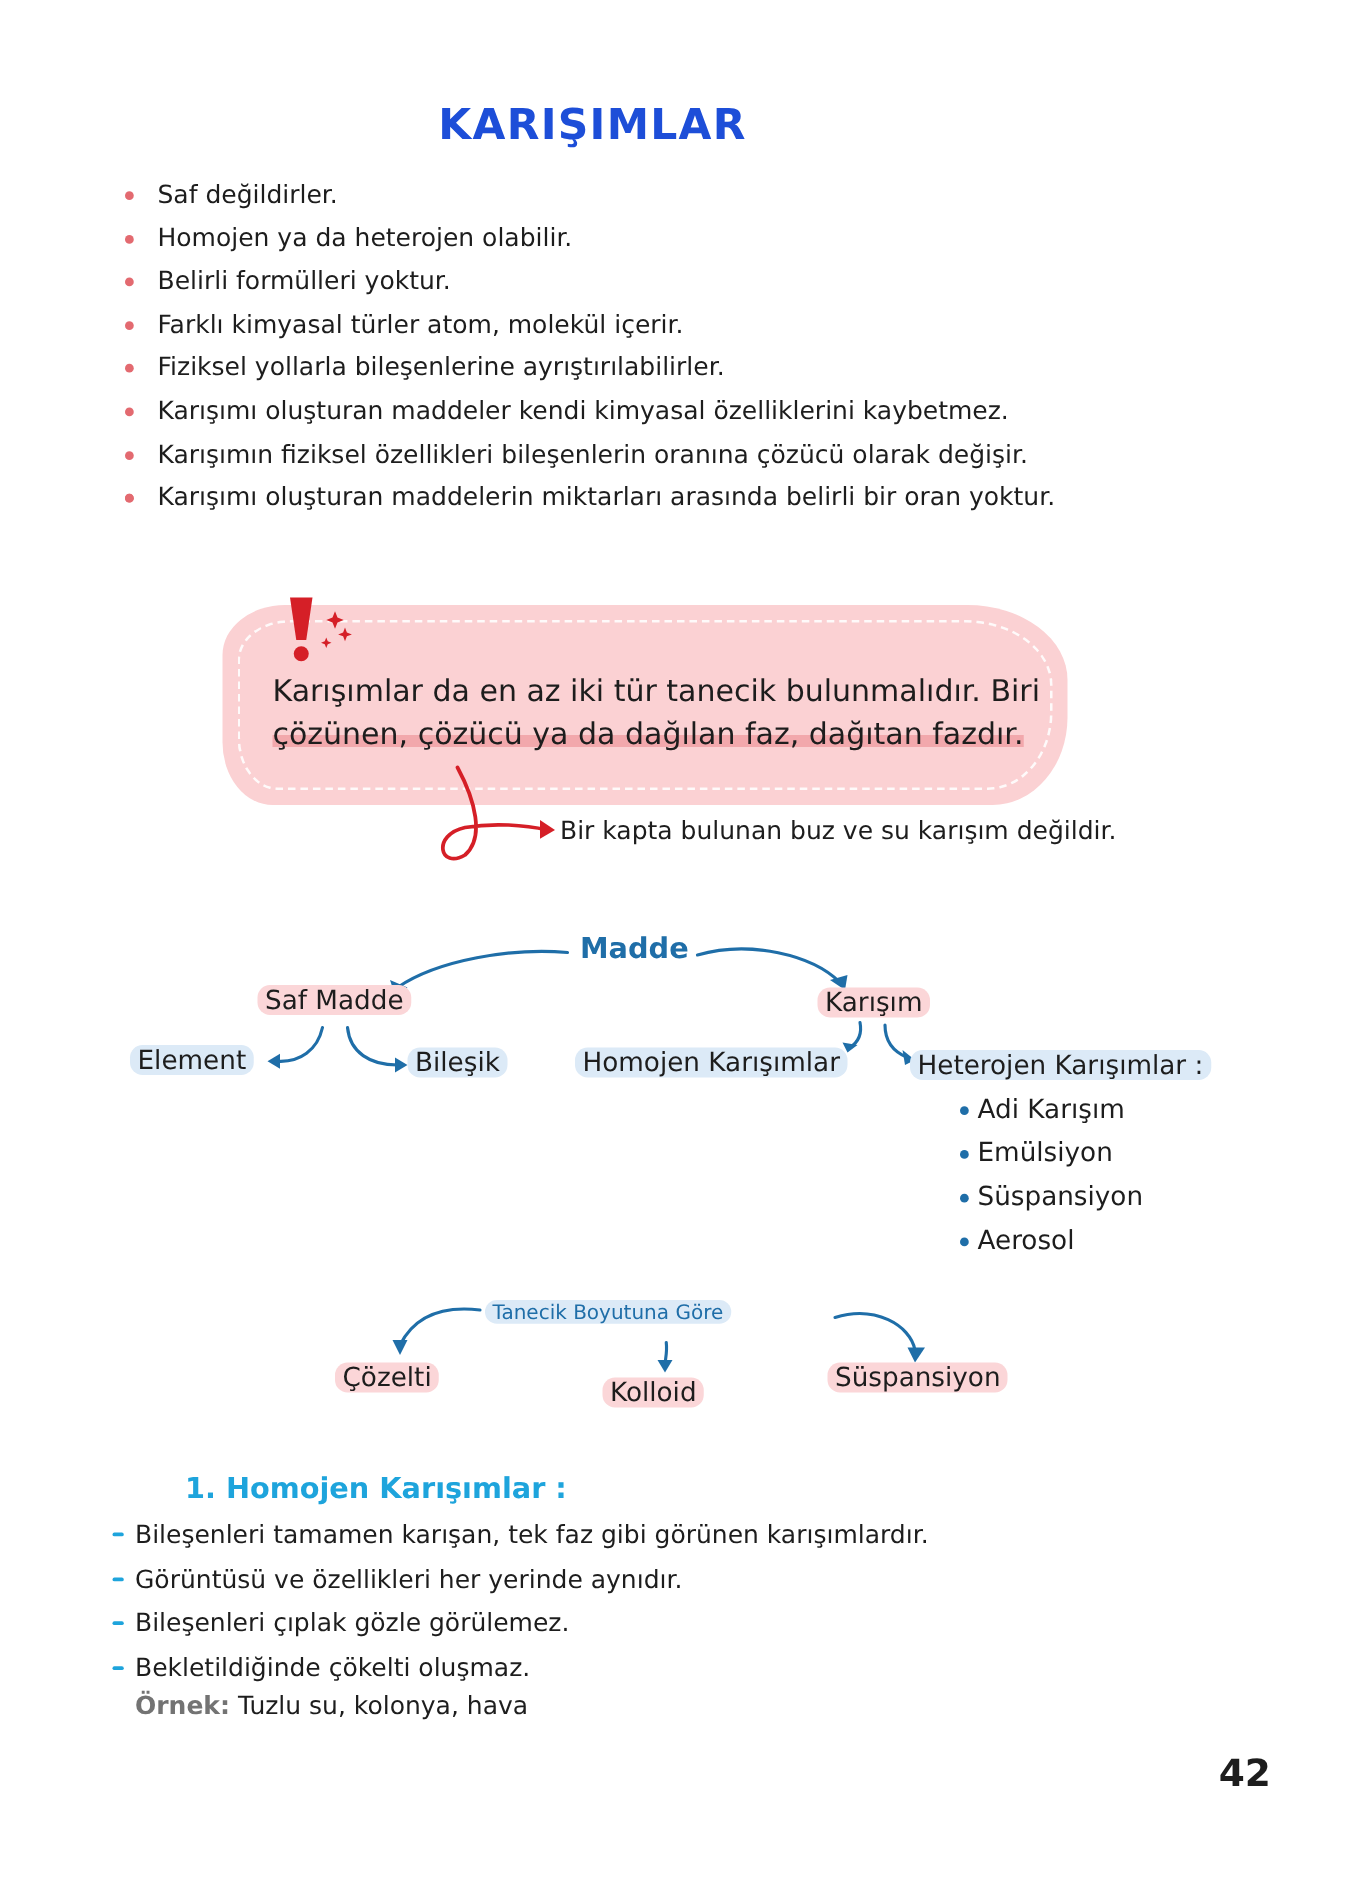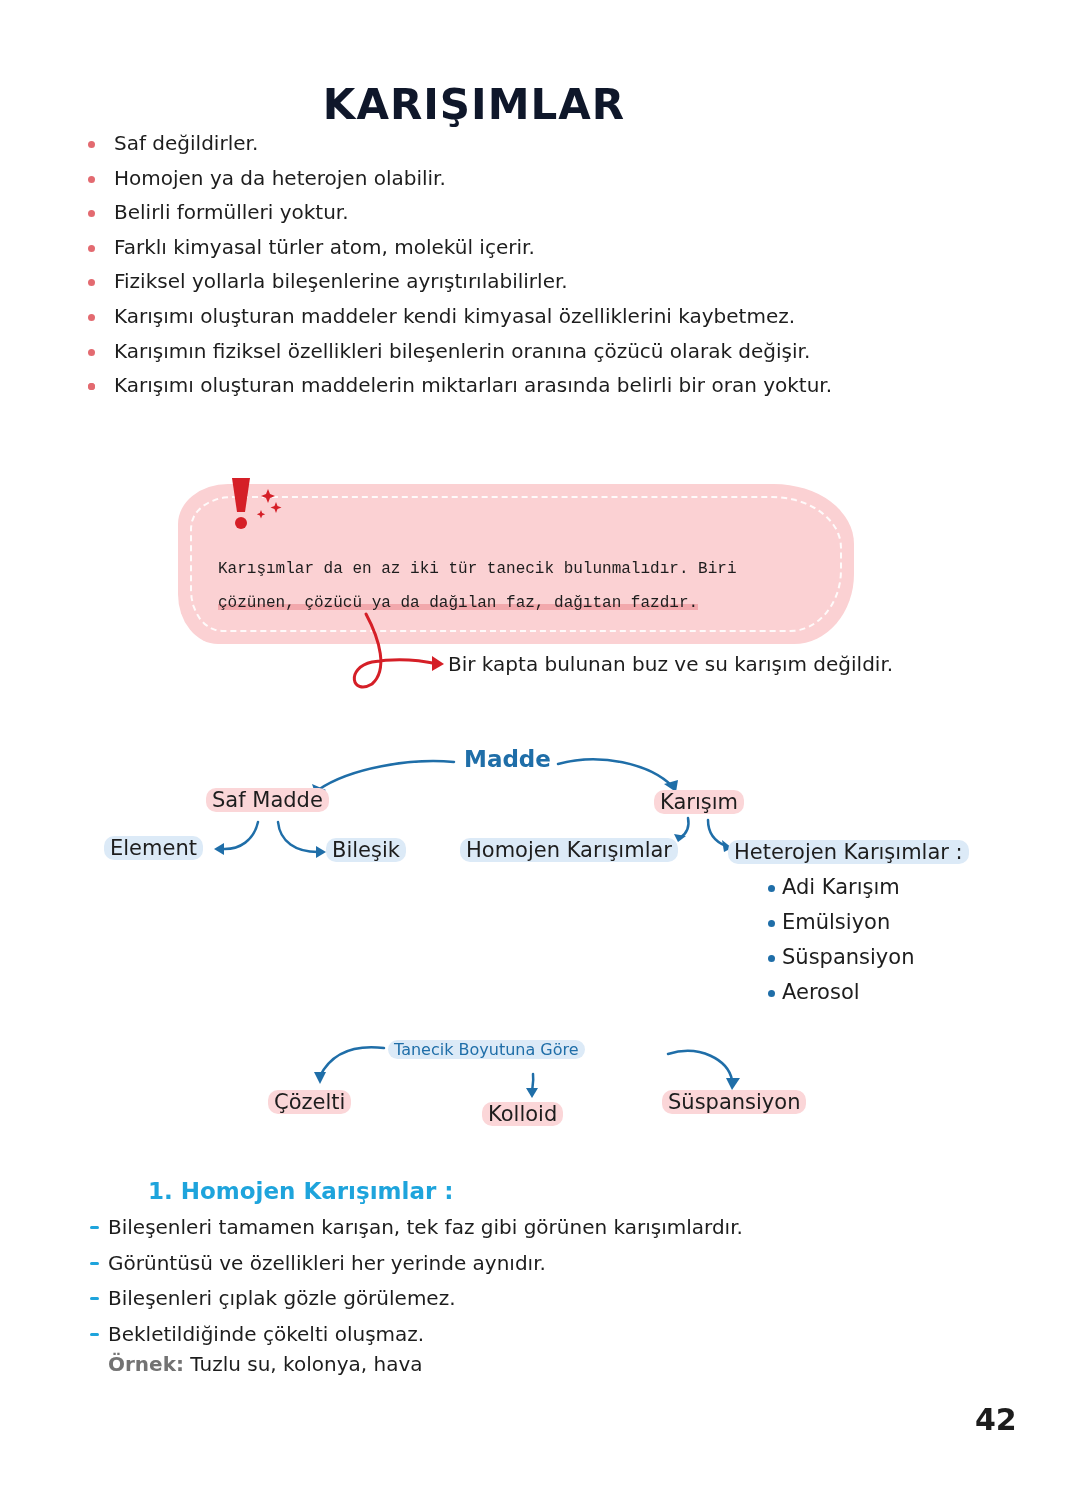--- a/index.html
+++ b/index.html
@@ -3,38 +3,38 @@
 <meta charset="utf-8">
 <style>
   html, body { margin:0; padding:0; }
   body {
     width:1080px; height:1509px; background:#ffffff; position:relative; overflow:hidden;
     font-family:"DejaVu Sans", sans-serif; color:#1d1d1d;
   }
   .abs { position:absolute; }
   .title {
     left:0; width:948px; top:80px; text-align:center;
-    font-size:42px; font-weight:bold; color:#0f172a; letter-spacing:1px;
+    font-size:34px; font-weight:bold; color:#1d4ed8; letter-spacing:1px;
   }
-  .bullets { left:88px; top:126px; margin:0; padding:0; list-style:none; }
+  .bullets { left:88px; top:126px; margin:12px; padding:0; list-style:none; }
   .bullets li {
     position:relative; padding-left:26px; font-size:20px; line-height:34.6px; white-space:nowrap;
   }
   .bullets li .dot {
     position:absolute; left:0; top:15px; width:7px; height:7px; border-radius:50%; background:#e36a70;
   }
   .note-box {
     left:178px; top:484px; width:676px; height:160px; background:#fbd1d3;
     border-radius:50px 80px 60px 40px / 40px 60px 70px 50px;
   }
   .note-box::after {
     content:""; position:absolute; left:12px; top:12px; right:12px; bottom:12px;
     border:2px dashed #fff; border-radius:42px 70px 52px 32px / 32px 52px 62px 42px; opacity:0.9;
   }
-  .note-text { left:218px; top:552px; font-size:16px; line-height:34px; z-index:2;font-family:Liberation Mono, monospace; }
+  .note-text { left:218px; top:536px; font-size:24px; line-height:34px; z-index:2; }
   .hl-pink { background:linear-gradient(transparent 55%, #f2a8ac 55%, #f2a8ac 88%, transparent 88%); }
   .hl-pink-soft { background:#fbd6d8; border-radius:10px; padding:0 6px; }
   .hl-blue-soft { background:#dceaf7; border-radius:10px; padding:0 6px; }
   .side-note { left:448px; top:652px; font-size:20px; }
   .node { position:absolute; font-size:21px; white-space:nowrap; z-index:2; }
   .node.blue { color:#1f6ea8; }
   .het-list { left:766px; top:870px; margin:0; padding:0; list-style:none; }
   .het-list li { font-size:21px; line-height:35px; position:relative; padding-left:16px; }
   .het-list li .dot { position:absolute; left:2px; top:15px; width:7px; height:7px; border-radius:50%; background:#1f6ea8; }
   .sec-title { left:148px; top:1178px; font-size:23px; font-weight:bold; color:#1ea4dc; }

